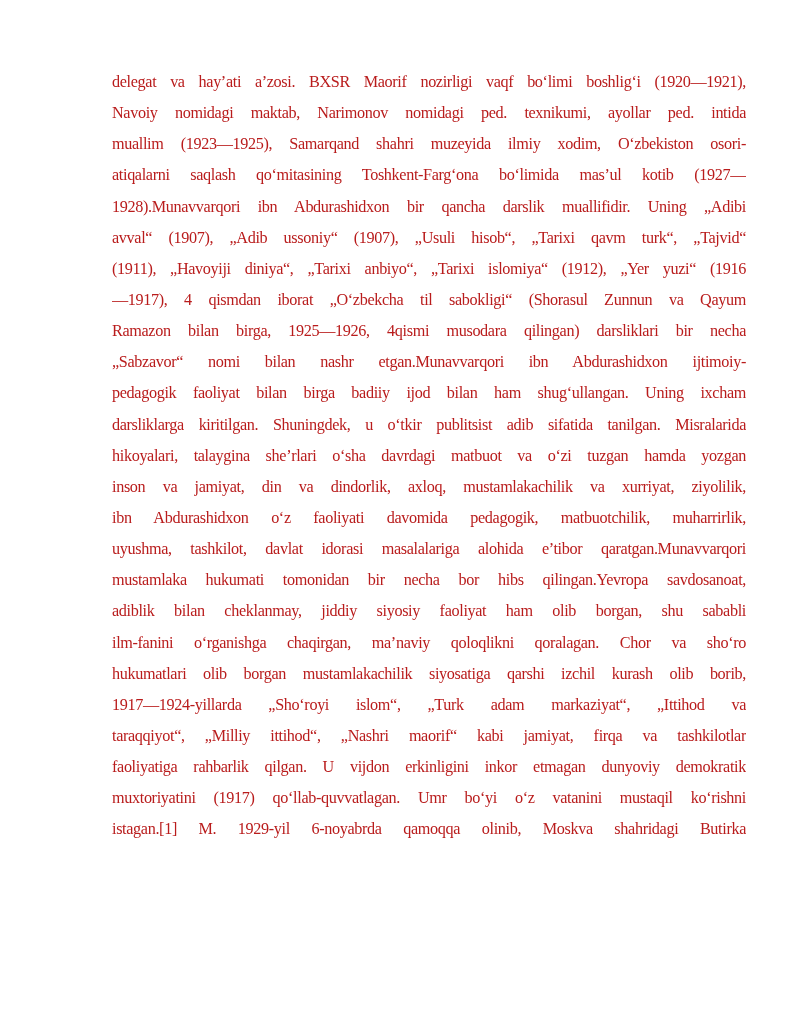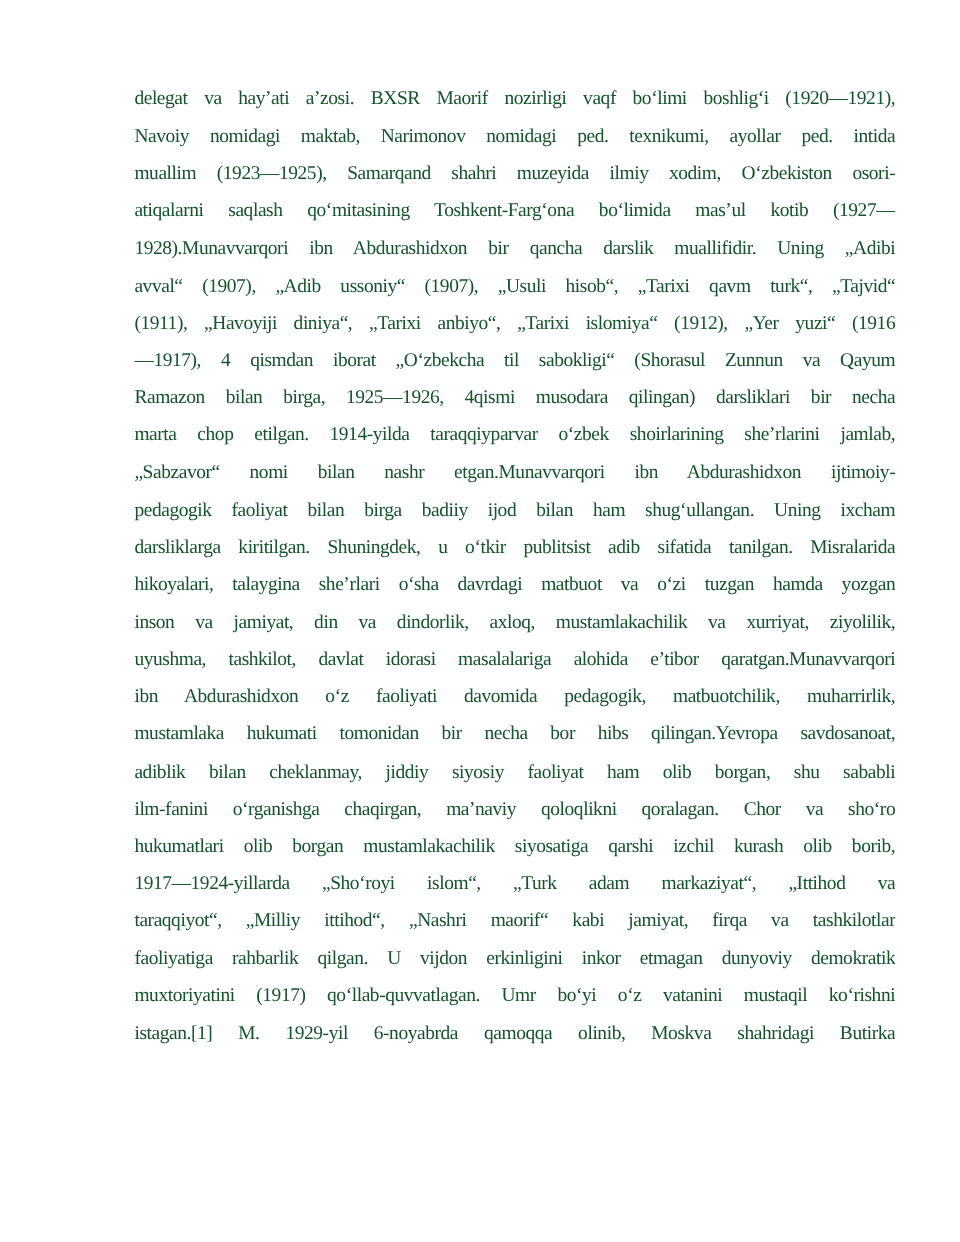--- a/index.html
+++ b/index.html
@@ -20,49 +20,48 @@
     left: 112px;
     top: 67px;
     width: 634px;
   }
   .line {
     font-size: 16.2px;
     line-height: 31.15px;
     height: 31.15px;
     overflow: hidden;
     letter-spacing: -0.35px;
-    color: #14532d;
+    color: #b91c1c;
     text-align: justify;
     text-align-last: justify;
     -moz-text-align-last: justify;
     white-space: normal;
   }
 </style>
 </head>
 <body>
 
 <div class="page">
   <div class="text-block">
     <div class="line">delegat va hay’ati a’zosi. BXSR Maorif nozirligi vaqf bo‘limi boshlig‘i (1920—1921),</div>
     <div class="line">Navoiy nomidagi maktab, Narimonov nomidagi ped. texnikumi, ayollar ped. intida</div>
     <div class="line">muallim (1923—1925), Samarqand shahri muzeyida ilmiy xodim, O‘zbekiston osori-</div>
     <div class="line">atiqalarni saqlash qo‘mitasining Toshkent-Farg‘ona bo‘limida mas’ul kotib (1927—</div>
     <div class="line">1928).Munavvarqori ibn Abdurashidxon bir qancha darslik muallifidir. Uning „Adibi</div>
     <div class="line">avval“ (1907), „Adib ussoniy“ (1907), „Usuli hisob“, „Tarixi qavm turk“, „Tajvid“</div>
     <div class="line">(1911), „Havoyiji diniya“, „Tarixi anbiyo“, „Tarixi islomiya“ (1912), „Yer yuzi“ (1916</div>
     <div class="line">—1917), 4 qismdan iborat „O‘zbekcha til sabokligi“ (Shorasul Zunnun va Qayum</div>
     <div class="line">Ramazon bilan birga, 1925—1926, 4qismi musodara qilingan) darsliklari bir necha</div>
-    <div class="line">marta chop etilgan. 1914-yilda taraqqiyparvar o‘zbek shoirlarining she’rlarini jamlab,</div>
     <div class="line">„Sabzavor“ nomi bilan nashr etgan.Munavvarqori ibn Abdurashidxon ijtimoiy-</div>
     <div class="line">pedagogik faoliyat bilan birga badiiy ijod bilan ham shug‘ullangan. Uning ixcham</div>
     <div class="line">darsliklarga kiritilgan. Shuningdek, u o‘tkir publitsist adib sifatida tanilgan. Misralarida</div>
     <div class="line">hikoyalari, talaygina she’rlari o‘sha davrdagi matbuot va o‘zi tuzgan hamda yozgan</div>
     <div class="line">inson va jamiyat, din va dindorlik, axloq, mustamlakachilik va xurriyat, ziyolilik,</div>
+    <div class="line">ibn Abdurashidxon o‘z faoliyati davomida pedagogik, matbuotchilik, muharrirlik,</div>
     <div class="line">uyushma, tashkilot, davlat idorasi masalalariga alohida e’tibor qaratgan.Munavvarqori</div>
-    <div class="line">ibn Abdurashidxon o‘z faoliyati davomida pedagogik, matbuotchilik, muharrirlik,</div>
     <div class="line">mustamlaka hukumati tomonidan bir necha bor hibs qilingan.Yevropa savdosanoat,</div>
     <div class="line">adiblik bilan cheklanmay, jiddiy siyosiy faoliyat ham olib borgan, shu sababli</div>
     <div class="line">ilm-fanini o‘rganishga chaqirgan, ma’naviy qoloqlikni qoralagan. Chor va sho‘ro</div>
     <div class="line">hukumatlari olib borgan mustamlakachilik siyosatiga qarshi izchil kurash olib borib,</div>
     <div class="line">1917—1924-yillarda „Sho‘royi islom“, „Turk adam markaziyat“, „Ittihod va</div>
     <div class="line">taraqqiyot“, „Milliy ittihod“, „Nashri maorif“ kabi jamiyat, firqa va tashkilotlar</div>
     <div class="line">faoliyatiga rahbarlik qilgan. U vijdon erkinligini inkor etmagan dunyoviy demokratik</div>
     <div class="line">muxtoriyatini (1917) qo‘llab-quvvatlagan. Umr bo‘yi o‘z vatanini mustaqil ko‘rishni</div>
     <div class="line">istagan.[1] M. 1929-yil 6-noyabrda qamoqqa olinib, Moskva shahridagi Butirka</div>
   </div>

